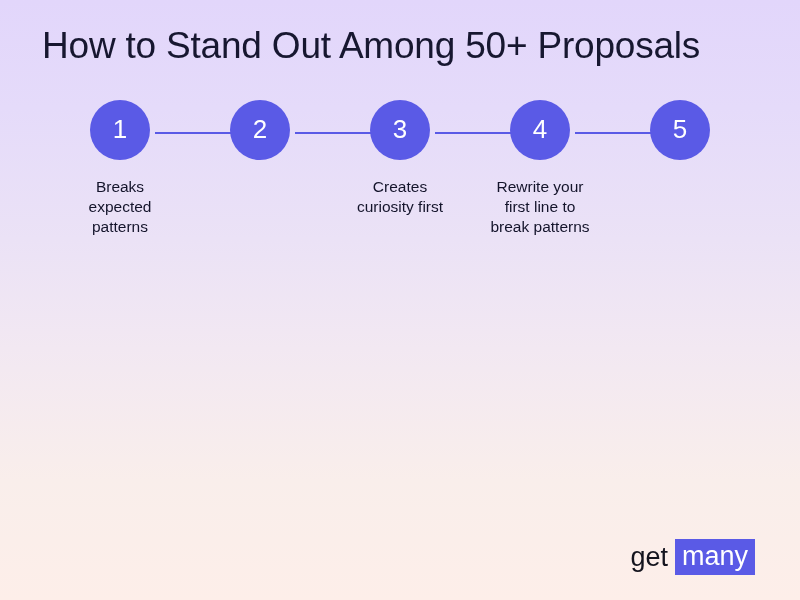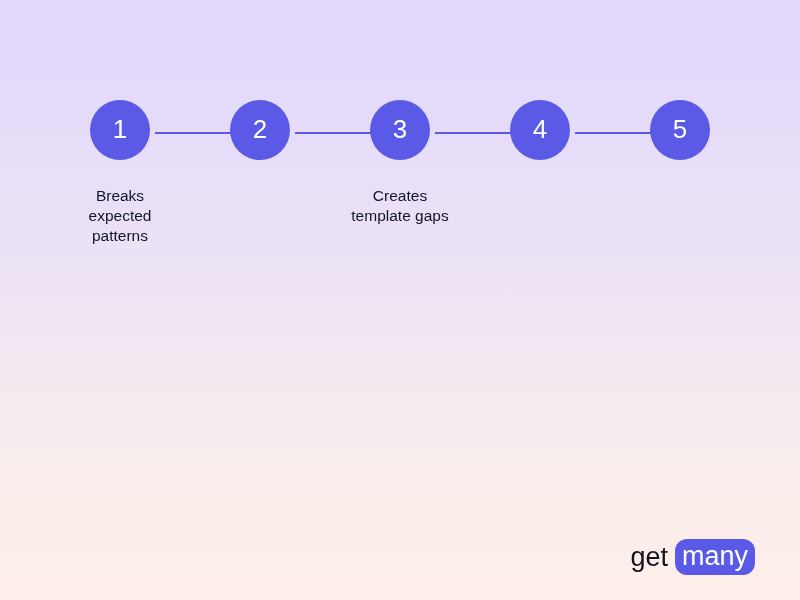--- a/index.html
+++ b/index.html
@@ -73,21 +73,21 @@
   .circle-num {
     color: #ffffff;
     font-size: 26px;
     line-height: 26px;
     font-weight: 400;
     position: relative;
     top: -1px;
   }
 
   .caption {
-    margin-top: 26px;
+    margin-top: 17px;
     font-size: 15.5px;
     line-height: 20px;
     color: #14142b;
     font-weight: 400;
     white-space: pre-line;
   }
 
   
   .connector {
     position: absolute;
@@ -127,28 +127,28 @@
   #logo-get {
     color: #14141e;
     font-weight: 400;
   }
   #logo-many {
     color: #ffffff;
     background: #5a5ae6;
     font-weight: 400;
     padding: 2px 7px 4px 7px;
     margin-left: 7px;
-    border-radius: 12px;
   }
 </style>
 </head>
 <body>
 
 <div id="slide">
 
+  <div id="title">How to Stand Out Among 50+ Proposals</div>
 
   <div id="flow">
 
     <div class="connector" style="left:155px; width:95px;">
       <div class="shaft"></div>
       <div class="head"></div>
     </div>
     <div class="connector" style="left:295px; width:95px;">
       <div class="shaft"></div>
       <div class="head"></div>
@@ -175,27 +175,30 @@
       <div class="circle">
         <span class="circle-num">2</span>
       </div>
     </div>
 
     <div class="step" style="left:400px;">
       <div class="circle">
         <span class="circle-num">3</span>
       </div>
       <div class="caption">Creates
-template gaps</div>
+curiosity first</div>
     </div>
 
     <div class="step" style="left:540px;">
       <div class="circle">
         <span class="circle-num">4</span>
       </div>
+      <div class="caption">Rewrite your
+first line to
+break patterns</div>
     </div>
 
     <div class="step" style="left:680px;">
       <div class="circle">
         <span class="circle-num">5</span>
       </div>
     </div>
 
   </div>
 

